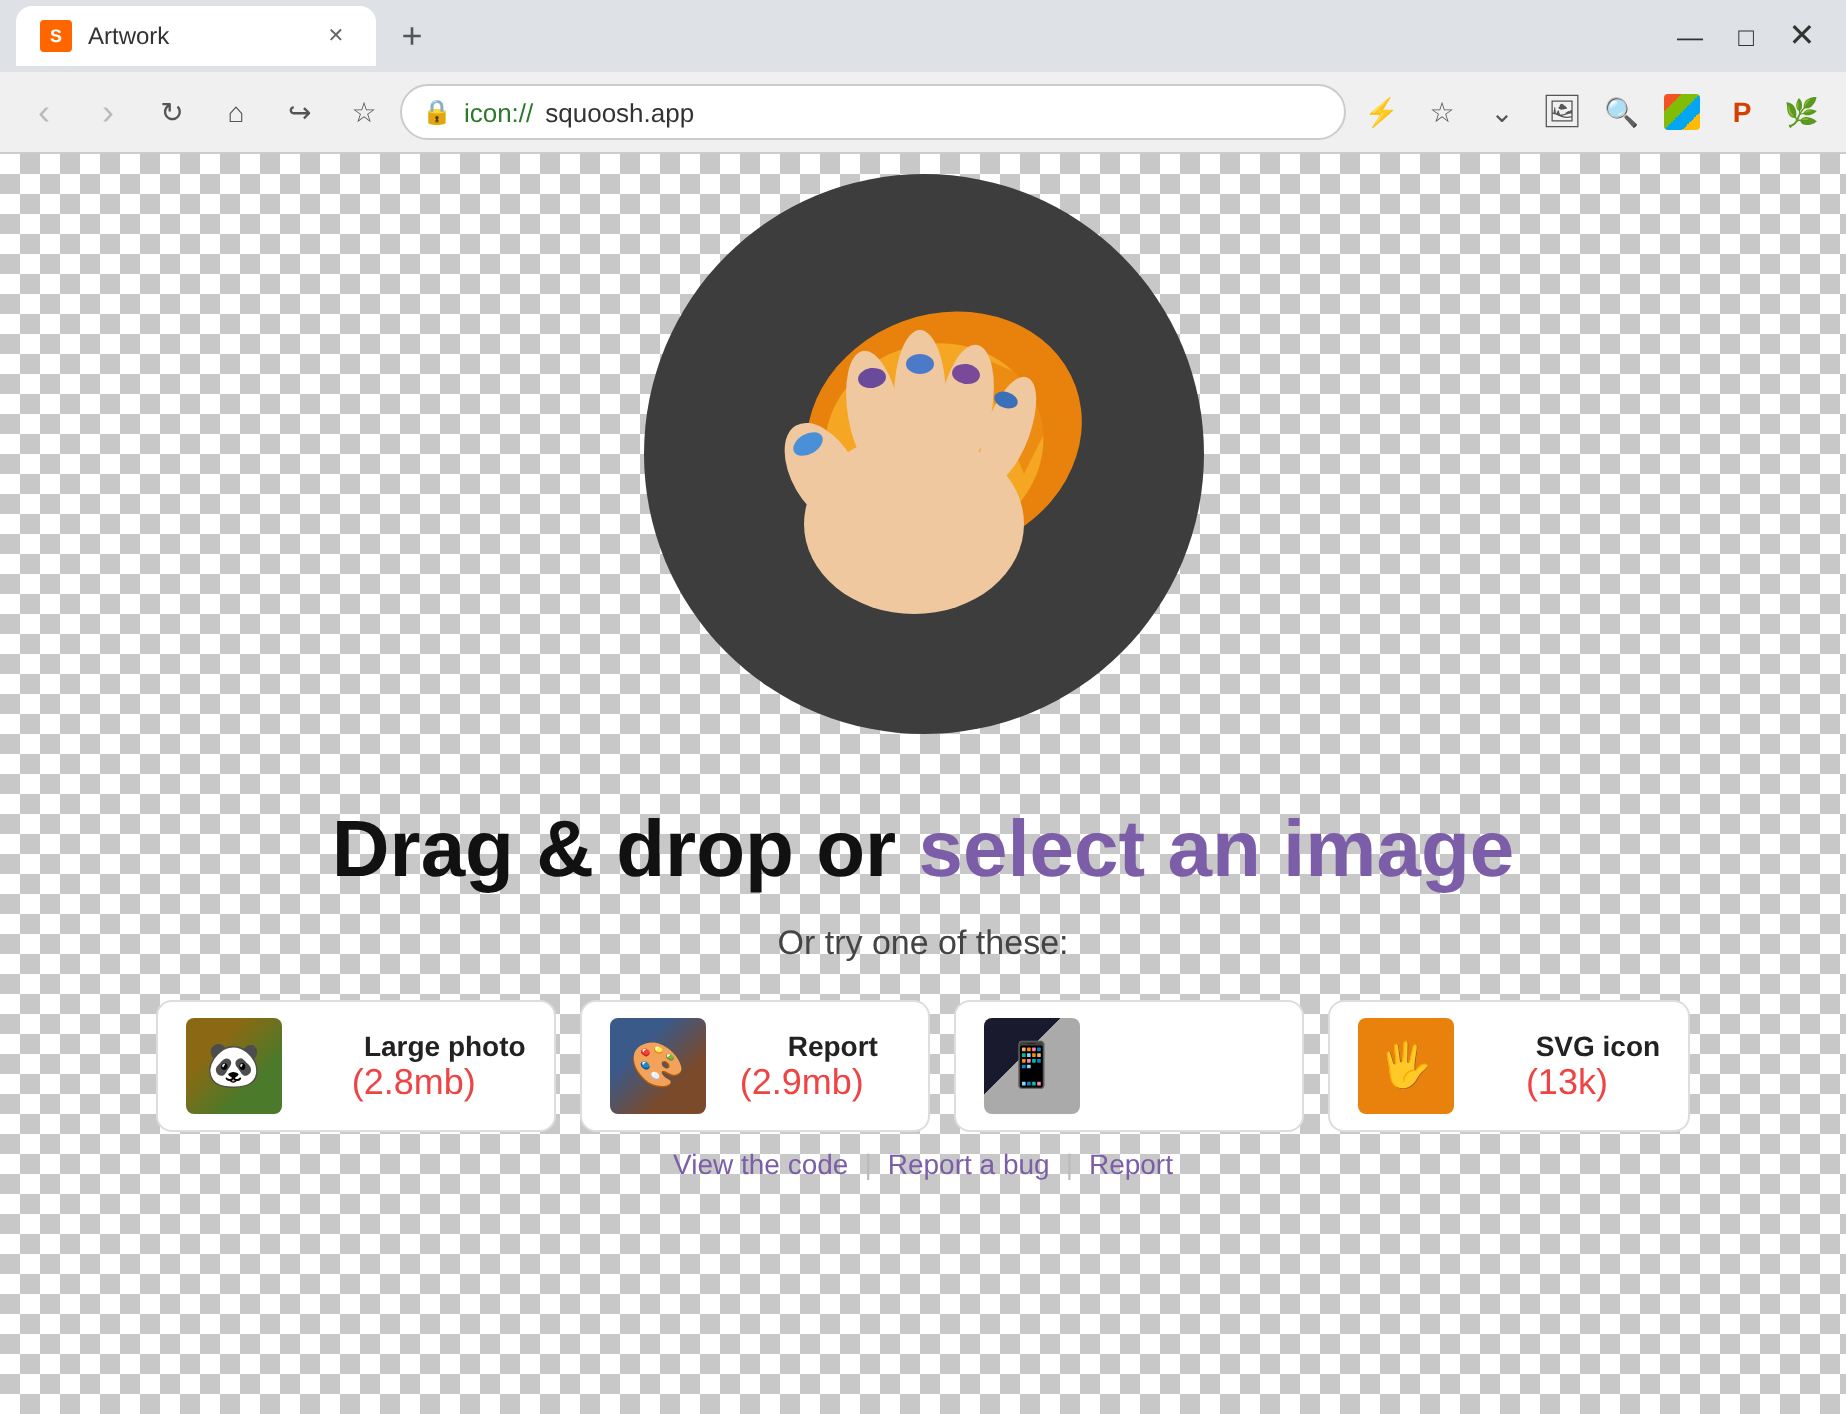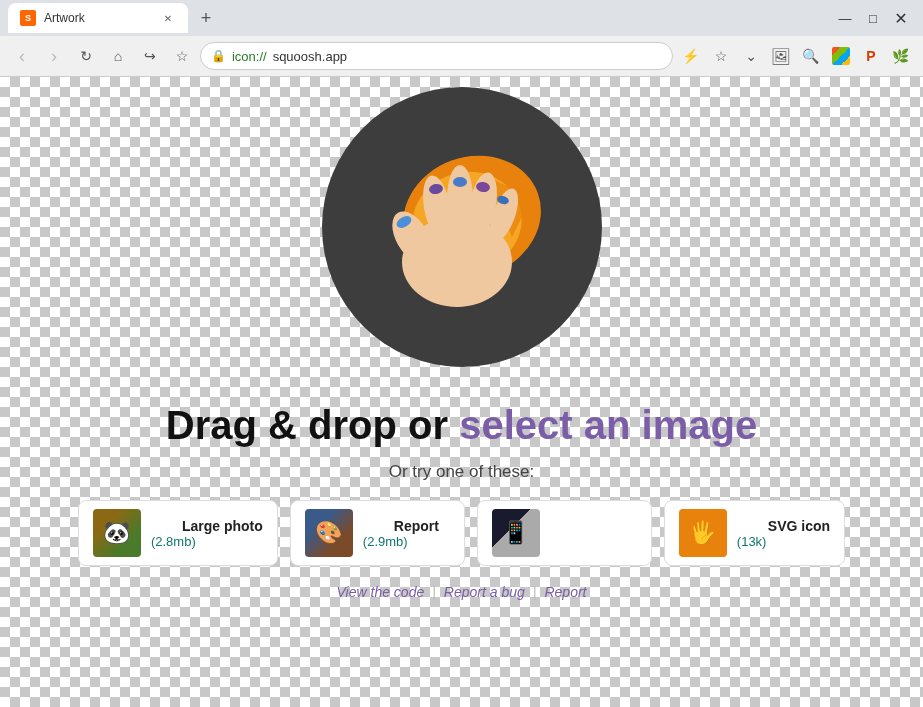--- a/index.html
+++ b/index.html
@@ -186,33 +186,33 @@
       display: flex;
       flex-direction: column;
     }
     .sample-name {
       font-size: 14px;
       font-weight: 700;
       color: #222;
       margin-left: 31px;
     }
     .sample-size {
-      font-size: 13px;
-      color: #0f766e;
+      font-size: 18px;
+      color: #ef4444;
+      text-align: center;
     }
 
     
     .footer-links {
-      margin-top: 18px;
+      margin-top: 8px;
       font-size: 14px;
       color: #666;
       display: flex;
       gap: 8px;
       align-items: center;
-      font-style: italic;
     }
     .footer-links a, .footer-link {
       color: #7b5ea7;
       text-decoration: none;
       cursor: pointer;
     }
     .footer-sep { color: #bbb; }
 
     
     .thumb-photo { background: linear-gradient(135deg, #8B6914 30%, #4a7a2a 70%); }

